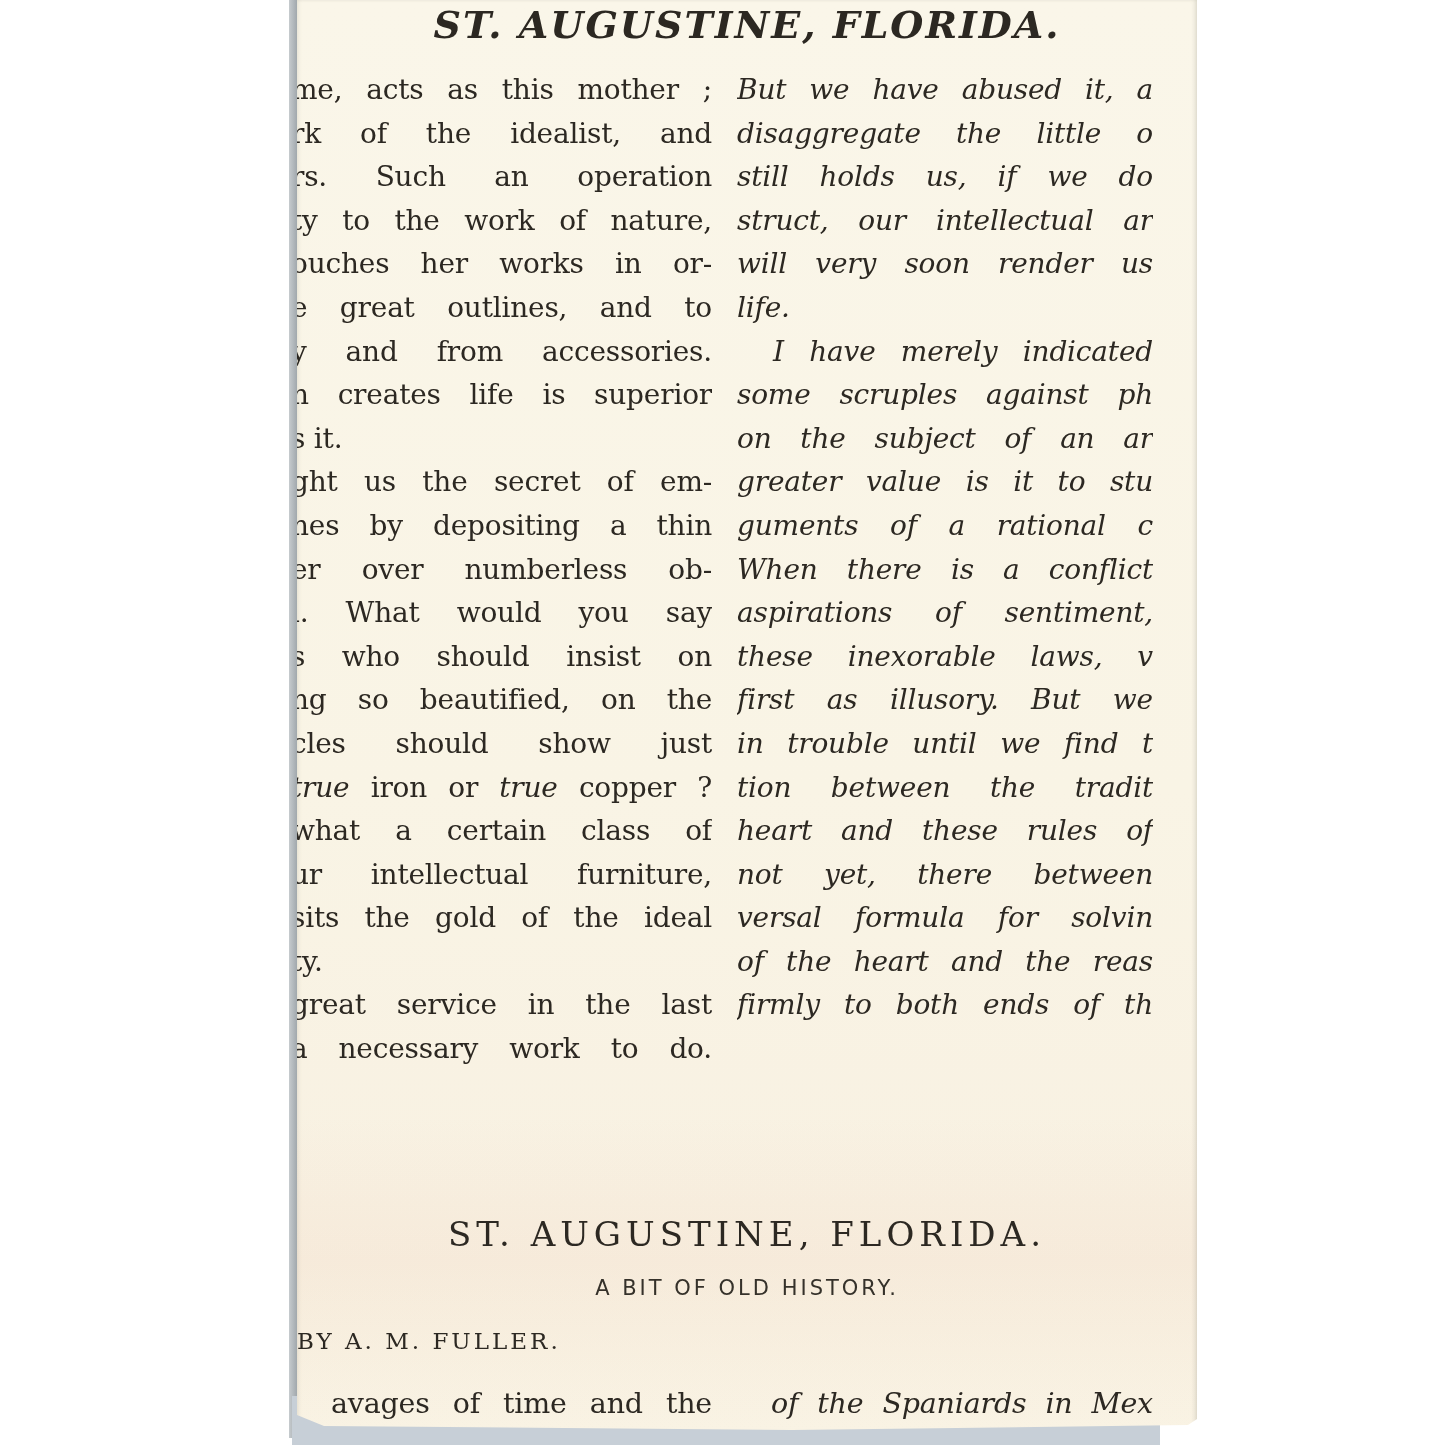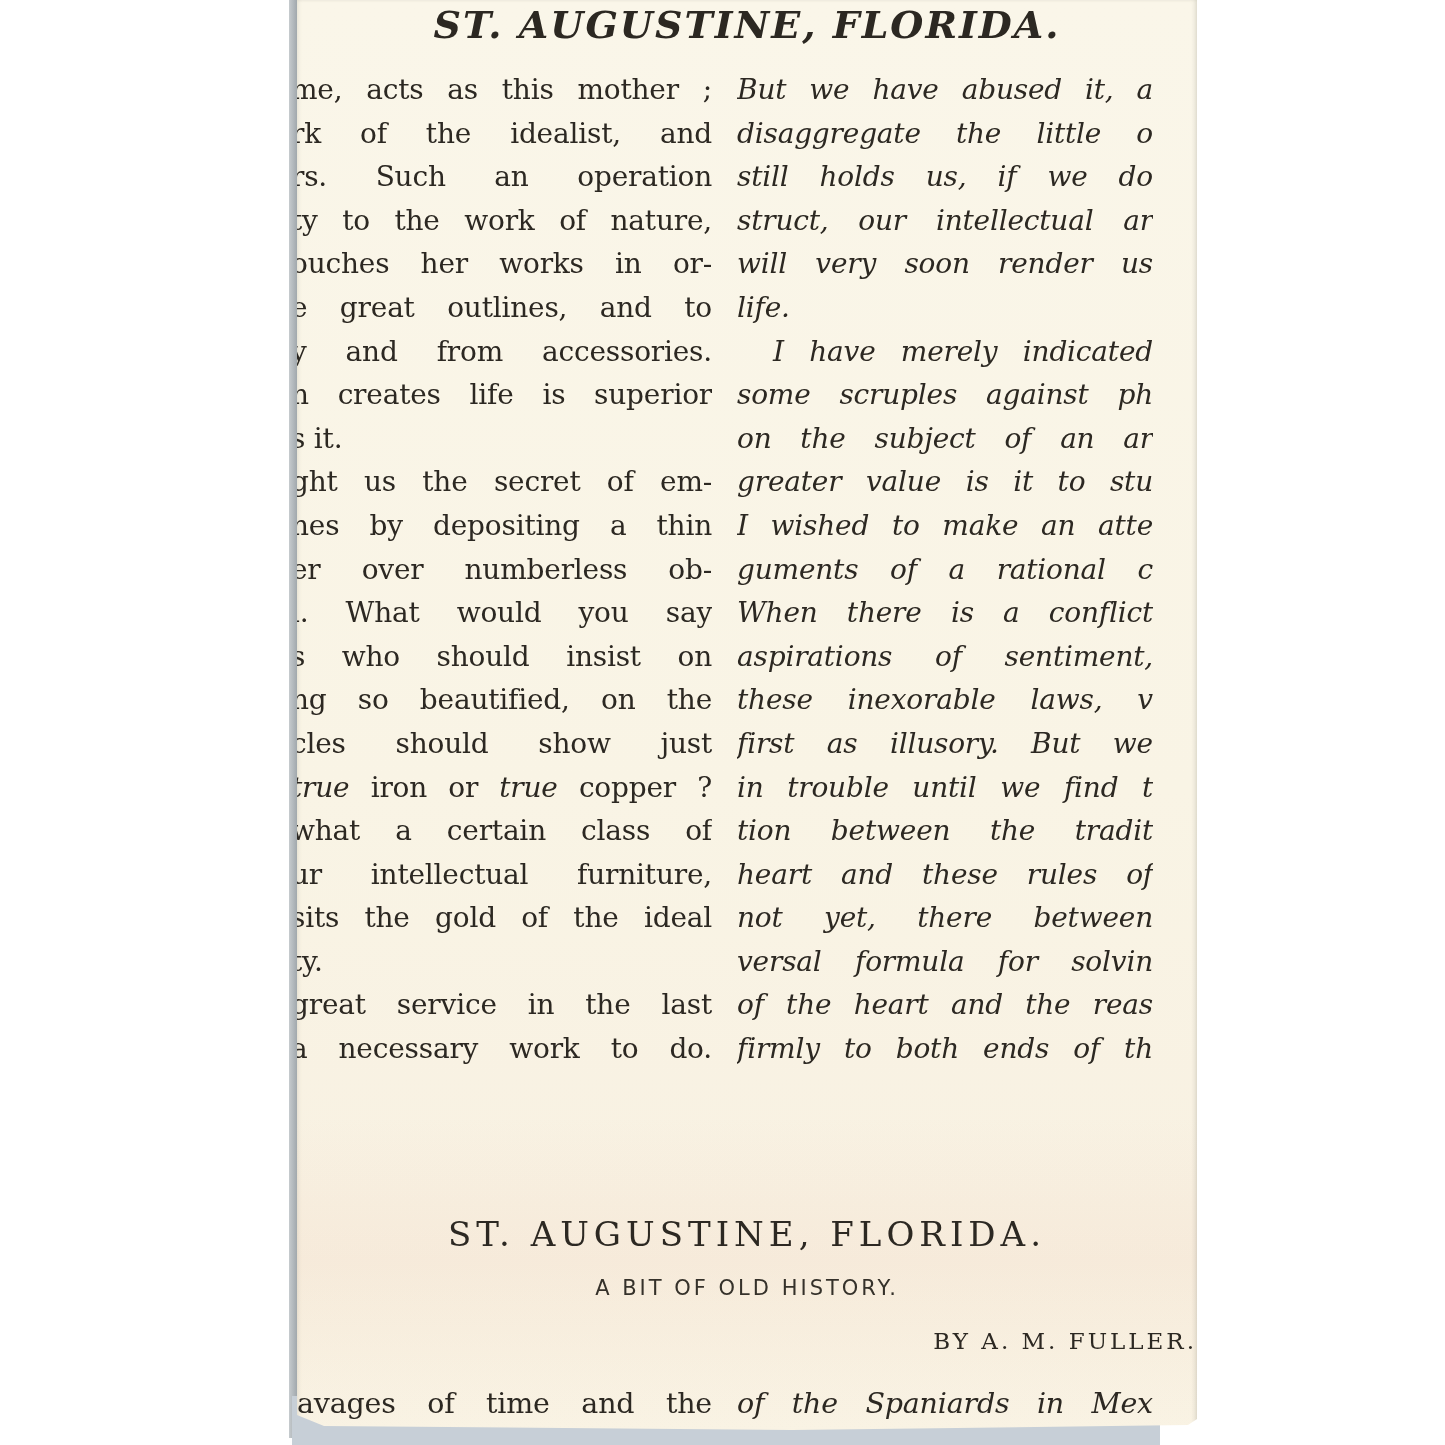--- a/index.html
+++ b/index.html
@@ -45,27 +45,27 @@
   .sec-title{
     position:absolute;top:1214px;left:0;width:100%;text-align:center;
     font-size:34px;letter-spacing:5px;white-space:nowrap;
   }
   .sec-sub{
     position:absolute;top:1276px;left:0;width:100%;text-align:center;
     font-family:"DejaVu Sans","Liberation Sans",sans-serif;
     font-size:21px;letter-spacing:3px;color:#35312a;white-space:nowrap;
   }
   .sec-by{
-    position:absolute;top:1328px;left:0;width:100%;text-align:right;
+    position:absolute;top:1328px;left:0;width:100%;text-align:left;
     font-size:23px;letter-spacing:3px;white-space:nowrap;
   }
   .bline{position:absolute;top:1382px;overflow:hidden;}
   .bl-left{left:0;width:415px;}
   .bl-right{left:440px;width:416px;font-style:italic;}
-  .bline .tline{font-size:28.5px;}
+  .bline .tline{font-size:28.5px;padding-left:34px;}
 </style>
 </head>
 <body>
 
 <div class="edge-strip"></div>
 <div class="bottom-strip"></div>
 
 <div class="paper">
   <div class="running-head">ST. AUGUSTINE, FLORIDA.</div>
 
@@ -99,21 +99,20 @@
       <div class="tline">But we have abused it, a</div>
       <div class="tline">disaggregate the little o</div>
       <div class="tline">still holds us, if we do</div>
       <div class="tline">struct, our intellectual ar</div>
       <div class="tline">will very soon render us</div>
       <div class="tline no-just">life.</div>
       <div class="tline indent">I have merely indicated</div>
       <div class="tline">some scruples against ph</div>
       <div class="tline">on the subject of an ar</div>
       <div class="tline">greater value is it to stu</div>
-      <div class="tline">I wished to make an atte</div>
       <div class="tline">guments of a rational c</div>
       <div class="tline">When there is a conflict</div>
       <div class="tline">aspirations of sentiment,</div>
       <div class="tline">these inexorable laws, v</div>
       <div class="tline">first as illusory.  But we</div>
       <div class="tline">in trouble until we find t</div>
       <div class="tline">tion between the tradit</div>
       <div class="tline">heart and these rules of</div>
       <div class="tline">not yet, there between</div>
       <div class="tline">versal formula for solvin</div>

